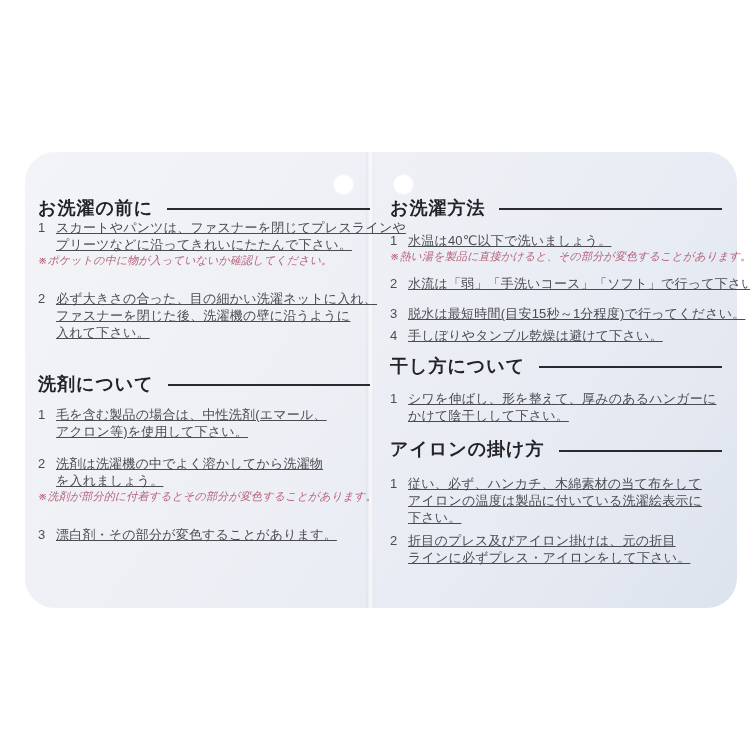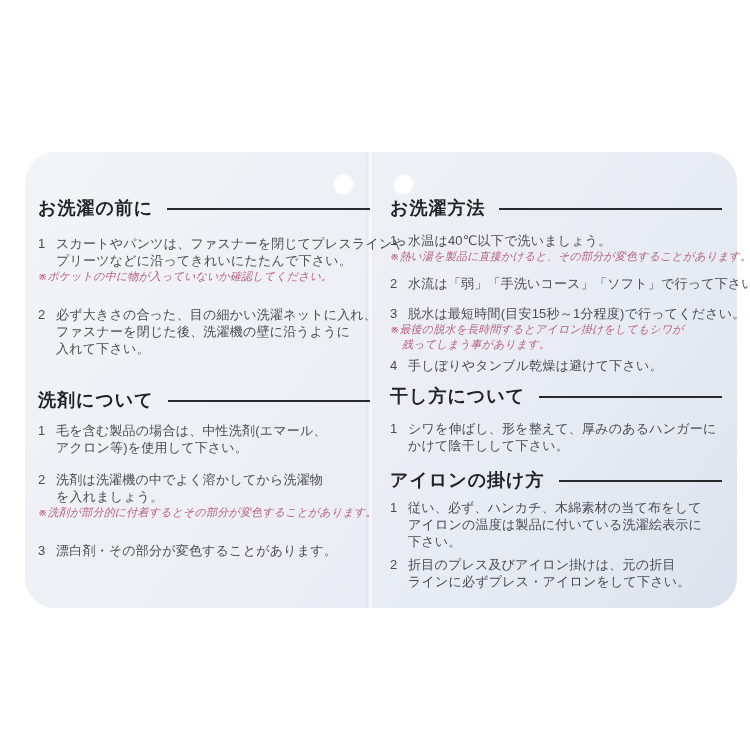--- a/index.html
+++ b/index.html
@@ -32,34 +32,34 @@
     display:flex;align-items:center;
     color:#232327;font-size:18px;font-weight:bold;
     letter-spacing:1px;line-height:22px;white-space:nowrap;
   }
   .heading .rule{
     flex:1;height:2px;background:#2a2a2e;margin-left:14px;margin-top:2px;
   }
   .item{color:#4b4c51;}
   .row{display:flex;}
   .num{flex:none;width:18px;font-size:13px;line-height:17px;color:#4b4c51;}
-  .lines{flex:1;}
+  .lines{flex:1;text-decoration:underline;}
   .lines div{font-size:13px;line-height:17px;letter-spacing:0.2px;white-space:nowrap;}
   .note div{
     font-size:11px;line-height:15px;color:#b8617a;letter-spacing:0.2px;
     white-space:nowrap;padding-left:12px;font-style:italic;
   }
   .note div:first-child{padding-left:0;}
   .mb5{margin-bottom:5px;}
   .mb6{margin-bottom:6px;}
-  .mb9{margin-bottom:8px;}
+  .mb9{margin-bottom:14px;font-family:Liberation Mono, monospace;}
   .mb11{margin-bottom:11px;}
   .mb13{margin-bottom:13px;}
   .mb15{margin-bottom:15px;}
-  .mb16{margin-bottom:16px;}
+  .mb16{}
   .mb22{margin-bottom:22px;}
   .mb32{margin-bottom:32px;}
 </style>
 </head>
 <body>
 
 <div class="card">
   <div class="fold"></div>
   <div class="hole h-left"></div>
   <div class="hole h-right"></div>
@@ -162,24 +162,20 @@
       </div>
     </div>
 
     <div class="item mb5">
       <div class="row">
         <span class="num">3</span>
         <div class="lines">
           <div>脱水は最短時間(目安15秒～1分程度)で行ってください。</div>
         </div>
       </div>
-      <div class="note">
-        <div>※最後の脱水を長時間するとアイロン掛けをしてもシワが</div>
-        <div>残ってしまう事があります。</div>
-      </div>
     </div>
 
     <div class="item mb11">
       <div class="row">
         <span class="num">4</span>
         <div class="lines">
           <div>手しぼりやタンブル乾燥は避けて下さい。</div>
         </div>
       </div>
     </div>

